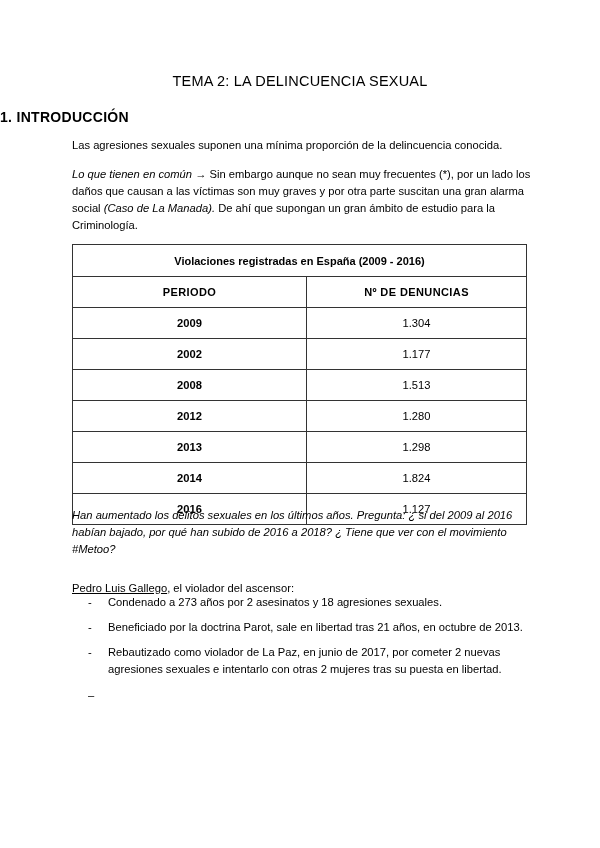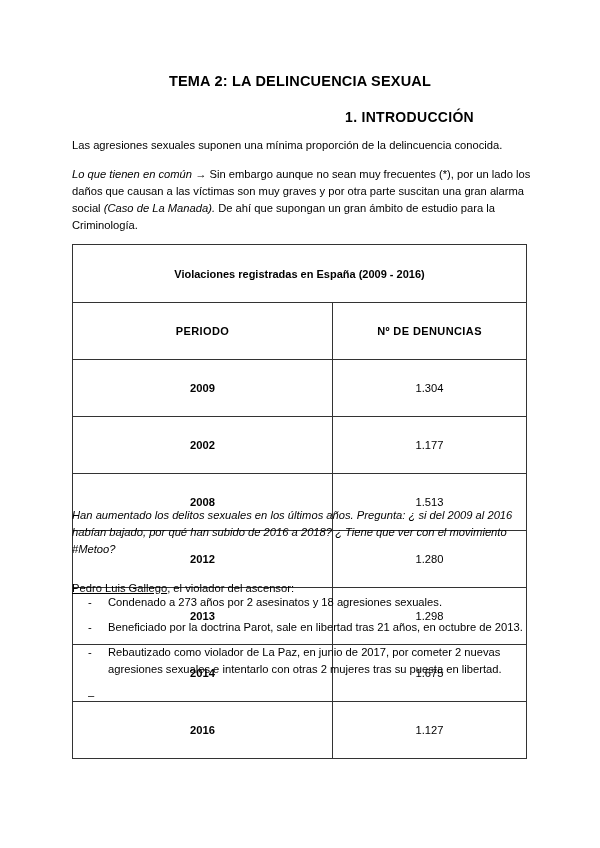--- a/index.html
+++ b/index.html
@@ -21,30 +21,30 @@
       width: 600px;
       height: 848px;
       background: #ffffff;
     }
     .title {
       position: absolute;
       top: 73px;
       left: 0;
       width: 600px;
       text-align: center;
-      font-weight: bold;
+      font-weight: normal;
       font-size: 14.5px;
       letter-spacing: 0.2px;
     }
     .section-title {
       position: absolute;
       top: 109px;
       left: 0;
       width: 474px;
-      text-align: right;
+      text-align: left;
       font-weight: bold;
       font-size: 14px;
       letter-spacing: 0.3px;
     }
     .para {
       position: absolute;
       left: 72px;
       width: 460px;
       font-size: 11.2px;
       line-height: 17px;
@@ -59,21 +59,21 @@
       left: 72px;
       top: 244px;
       width: 455px;
       border-collapse: collapse;
       font-size: 11.2px;
     }
     table.data-table td, table.data-table th {
       border: 1.5px solid #333333;
       text-align: center;
       height: 24px;
-      padding: 16px;
+      padding: 3px;
     }
     table.data-table .caption-cell {
       font-weight: bold;
       font-size: 11px;
       height: 25px;
     }
     table.data-table th {
       font-weight: bold;
       font-size: 11px;
       letter-spacing: 0.4px;
@@ -160,21 +160,21 @@
     <tr>
       <td class="col1">2012</td>
       <td>1.280</td>
     </tr>
     <tr>
       <td class="col1">2013</td>
       <td>1.298</td>
     </tr>
     <tr>
       <td class="col1">2014</td>
-      <td>1.675</td>
+      <td>1.824</td>
     </tr>
     <tr>
       <td class="col1">2016</td>
       <td>1.127</td>
     </tr>
   </tbody>
     </table>
 
   <div class="note">Han aumentado los delitos sexuales en los últimos años. Pregunta: ¿ si del 2009 al 2016 habían bajado, por qué han subido de 2016 a 2018? ¿ Tiene que ver con el movimiento #Metoo?</div>
 

